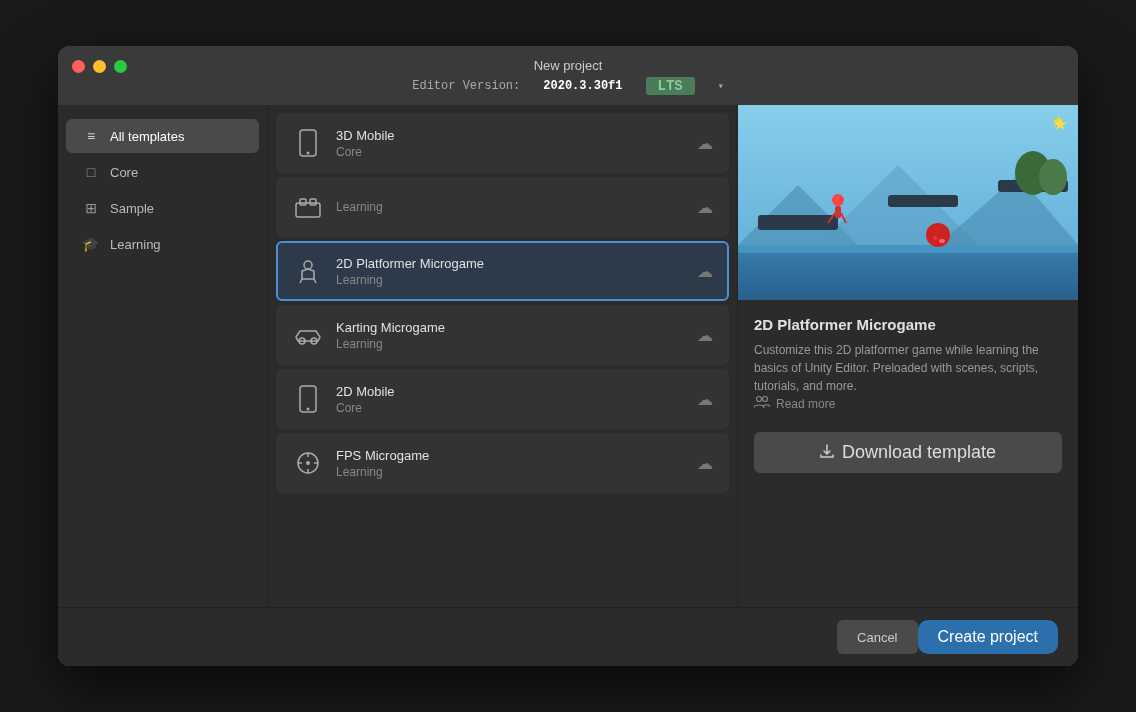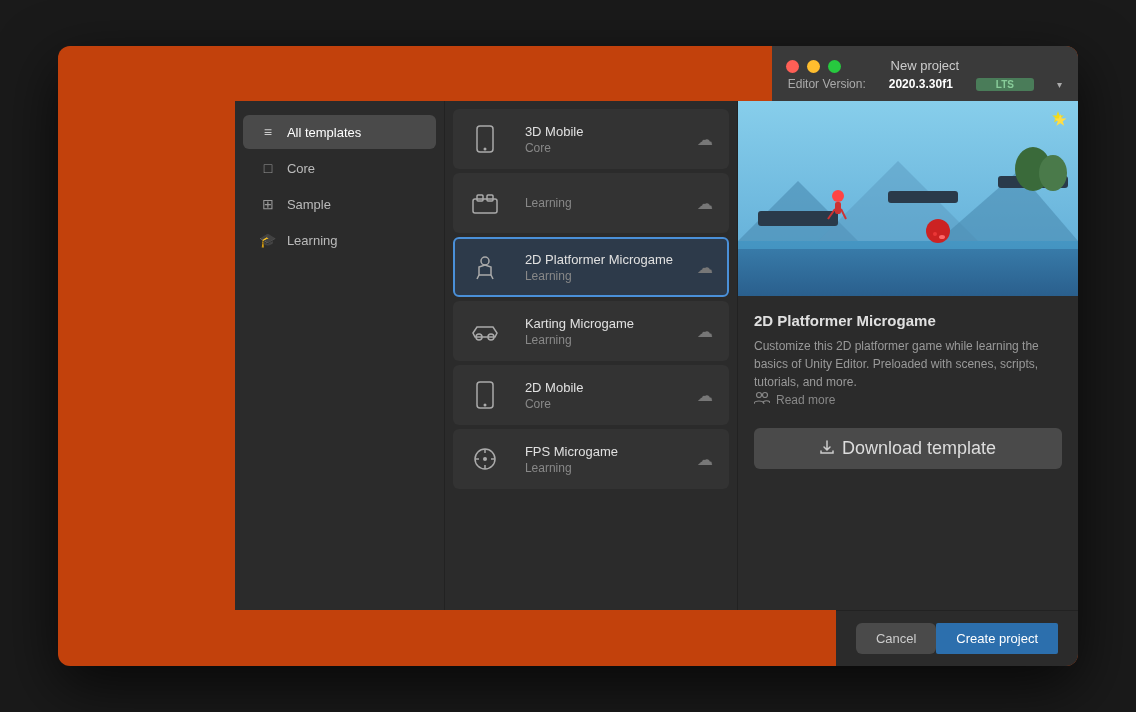--- a/index.html
+++ b/index.html
@@ -15,21 +15,20 @@
 
     .window {
       width: 1020px;
       height: 620px;
       background: #c2410c;
       border-radius: 12px;
       overflow: hidden;
       display: flex;
       flex-direction: column;
       box-shadow: 0 20px 60px rgba(0,0,0,0.7);
-      align-items: flex-end;
     }
 
     
     .titlebar {
       background: #3a3a3a;
       padding: 12px 16px 10px;
       display: flex;
       flex-direction: column;
       align-items: center;
       position: relative;
@@ -54,30 +53,31 @@
       color: #cccccc;
       font-size: 13px;
       margin-bottom: 4px;
     }
     .titlebar-subtitle {
       display: flex;
       align-items: center;
       gap: 23px;
       font-size: 12px;
       color: #aaaaaa;
+      font-family: Liberation Mono, monospace;
     }
     .editor-version {
       color: #ffffff;
       font-weight: 600;
     }
     .lts-badge {
       background: #4a7c59;
       color: #88cc99;
-      font-size: 10px;
-      padding: 1px 20px;
+      font-size: 14px;
+      padding: 1px 12px;
       border-radius: 3px;
       font-weight: 600;
     }
     .chevron-down {
       color: #aaaaaa;
       font-size: 10px;
     }
 
     
     .main-content {
@@ -132,21 +132,21 @@
       background: #2b2b2b;
     }
     .template-list::-webkit-scrollbar-thumb {
       background: #555;
       border-radius: 3px;
     }
 
     .template-item {
       display: flex;
       align-items: center;
-      gap: 24px;
+      gap: 12px;
       padding: 12px 14px;
       cursor: pointer;
       border-radius: 6px;
       margin-bottom: 4px;
       background: #333333;
       border: 2px solid transparent;
       position: relative;
     }
     .template-item.selected {
       background: #2d3a4a;
@@ -270,22 +270,22 @@
       border-radius: 6px;
       font-size: 13px;
       cursor: pointer;
     }
 
     .btn-create {
       padding: 8px 20px;
       background: #2c6fad;
       color: #ffffff;
       border: none;
-      border-radius: 2px;
-      font-size: 13px;
+      border-radius: 10px;
+      font-size: 16px;
       cursor: pointer;
       font-weight: 500;
     }
   </style>
 </head>
 <body>
 
 <div class="window">
 
   <div class="titlebar">

